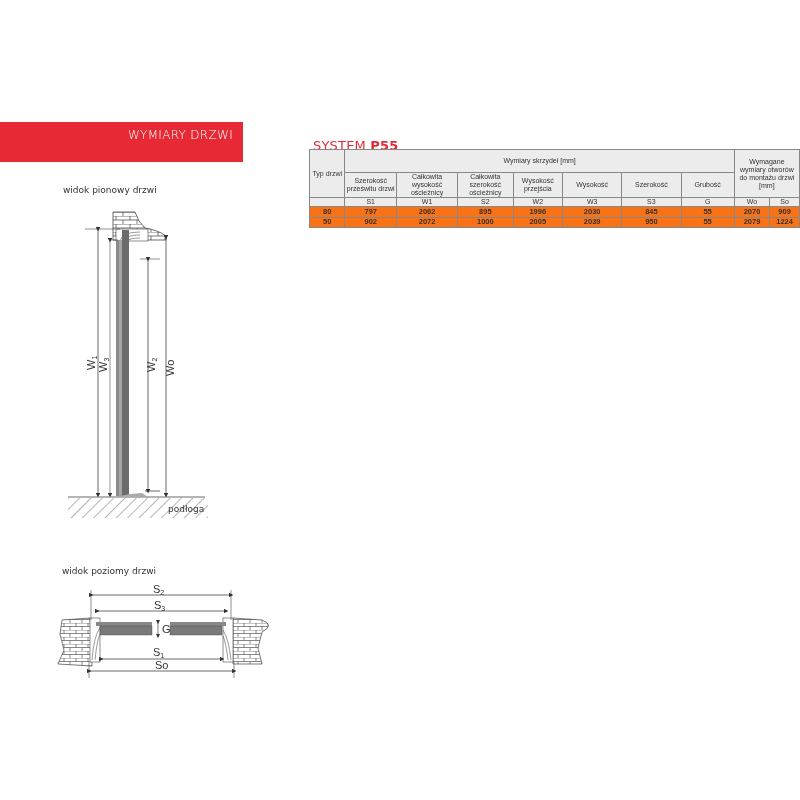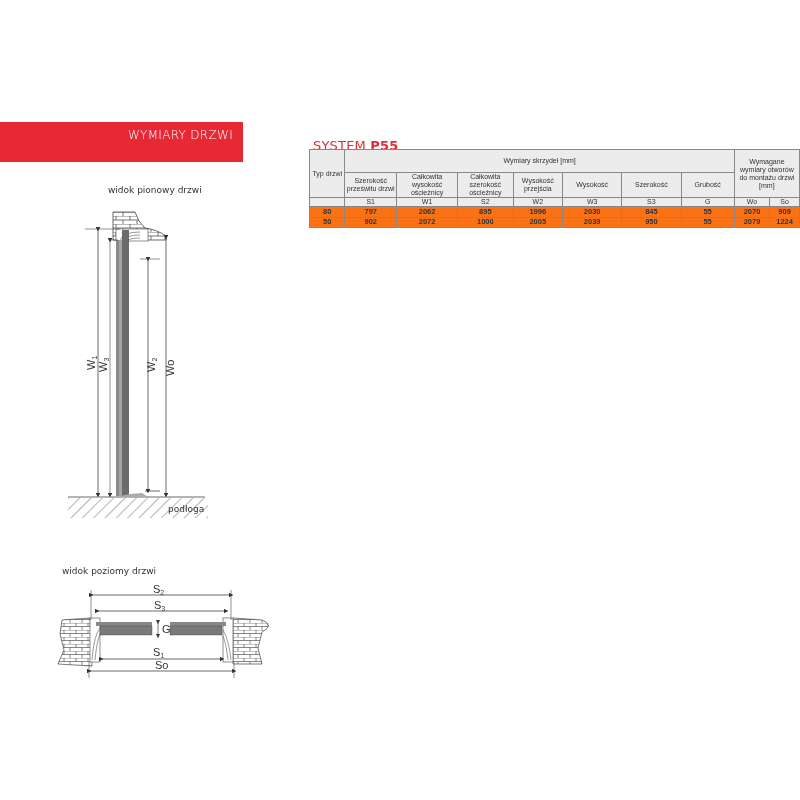--- a/index.html
+++ b/index.html
@@ -28,21 +28,21 @@
   .dim-label { font-family:"Liberation Sans", sans-serif; font-size:11px; fill:#333; }
   .dim-sub { font-size:7px; }
 </style>
 </head>
 <body>
 
 <div class="banner">
   <span>WYMIARY DRZWI</span>
 </div>
 
-<div class="caption" style="left:63px; top:185px;margin-left:45px;">widok pionowy drzwi</div>
+<div class="caption" style="left:63px; top:185px;">widok pionowy drzwi</div>
 <div class="caption" style="left:62px; top:566px;">widok poziomy drzwi</div>
 
 <div class="sys-title"><span>SYSTEM </span><b>P55</b></div>
 
 <table class="spec">
   <colgroup>
     <col style="width:36px">
       <col style="width:52px">
       <col style="width:62px">
       <col style="width:56px">

